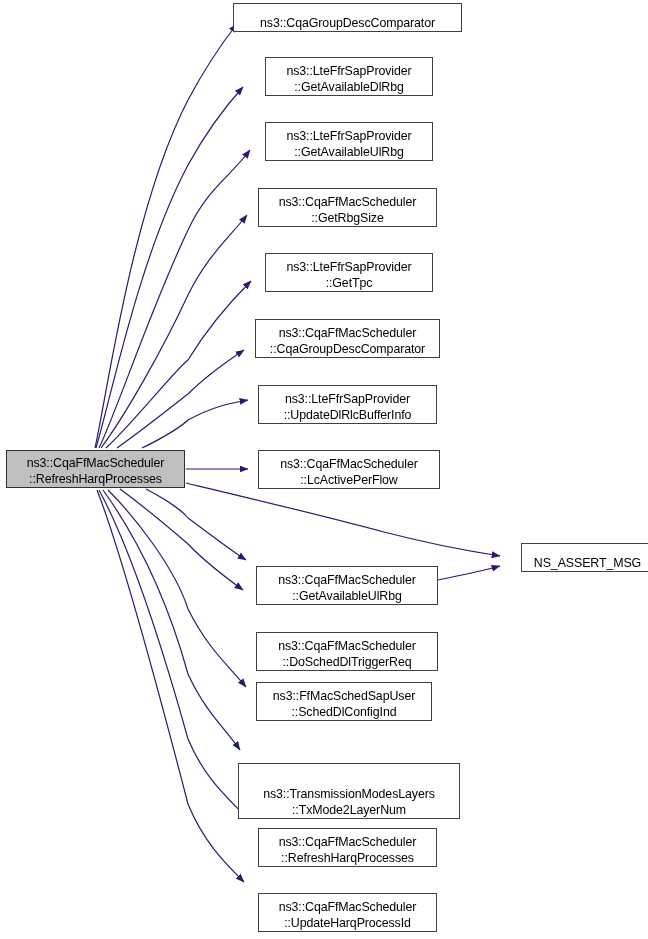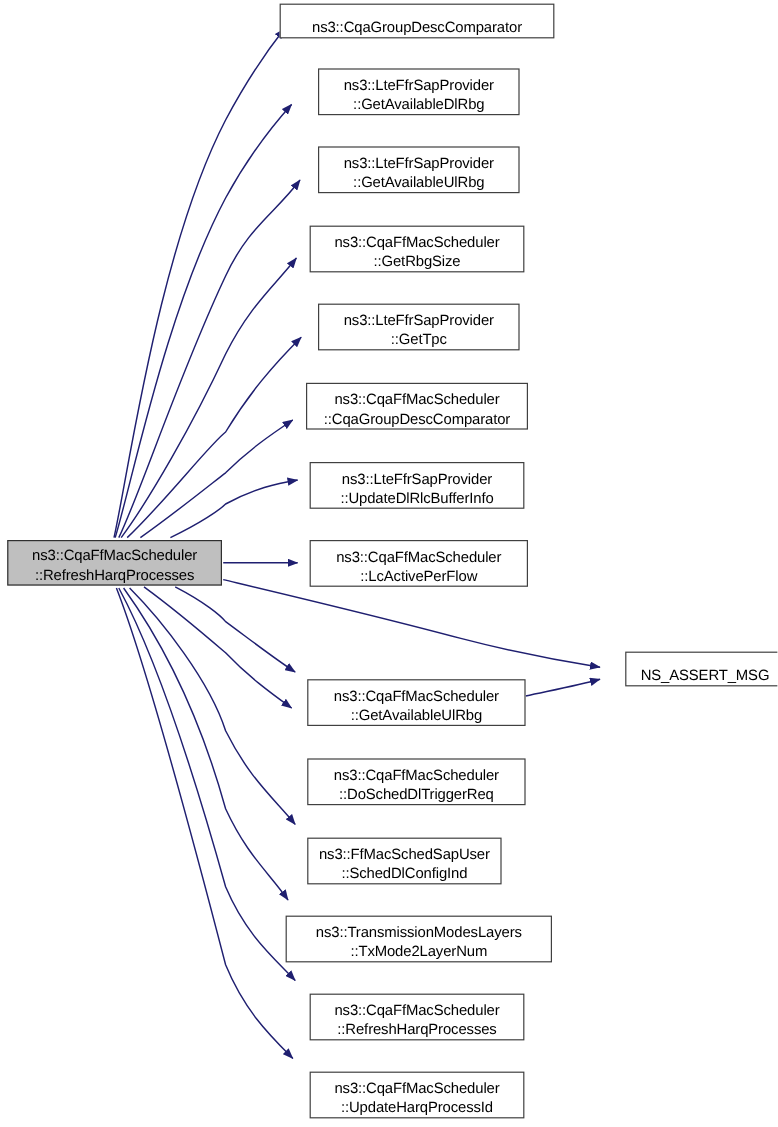--- a/index.html
+++ b/index.html
@@ -120,25 +120,25 @@
         <span class="ln">NS_ASSERT_MSG</span>
       </div>
       <div class="node" style="left: 256px; top: 566px; width: 182px; height: 39px;">
         <span class="ln">ns3::CqaFfMacScheduler</span>
         <span class="ln">::GetAvailableUlRbg</span>
       </div>
       <div class="node" style="left: 256px; top: 632px; width: 182px; height: 39px;">
         <span class="ln">ns3::CqaFfMacScheduler</span>
         <span class="ln">::DoSchedDlTriggerReq</span>
       </div>
-      <div class="node" style="left: 256px; top: 698px; width: 162px; height: 39px;">
+      <div class="node" style="left: 256px; top: 682px; width: 176px; height: 39px;">
         <span class="ln">ns3::FfMacSchedSapUser</span>
         <span class="ln">::SchedDlConfigInd</span>
       </div>
-      <div class="node" style="left: 238px; top: 763px; width: 222px; height: 39px;">
+      <div class="node" style="left: 238px; top: 763px; width: 222px; height: 56px;">
         <span class="ln">ns3::TransmissionModesLayers</span>
         <span class="ln">::TxMode2LayerNum</span>
       </div>
       <div class="node" style="left: 258px; top: 828px; width: 179px; height: 39px;">
         <span class="ln">ns3::CqaFfMacScheduler</span>
         <span class="ln">::RefreshHarqProcesses</span>
       </div>
       <div class="node" style="left: 258px; top: 893px; width: 179px; height: 39px;">
         <span class="ln">ns3::CqaFfMacScheduler</span>
         <span class="ln">::UpdateHarqProcessId</span>

